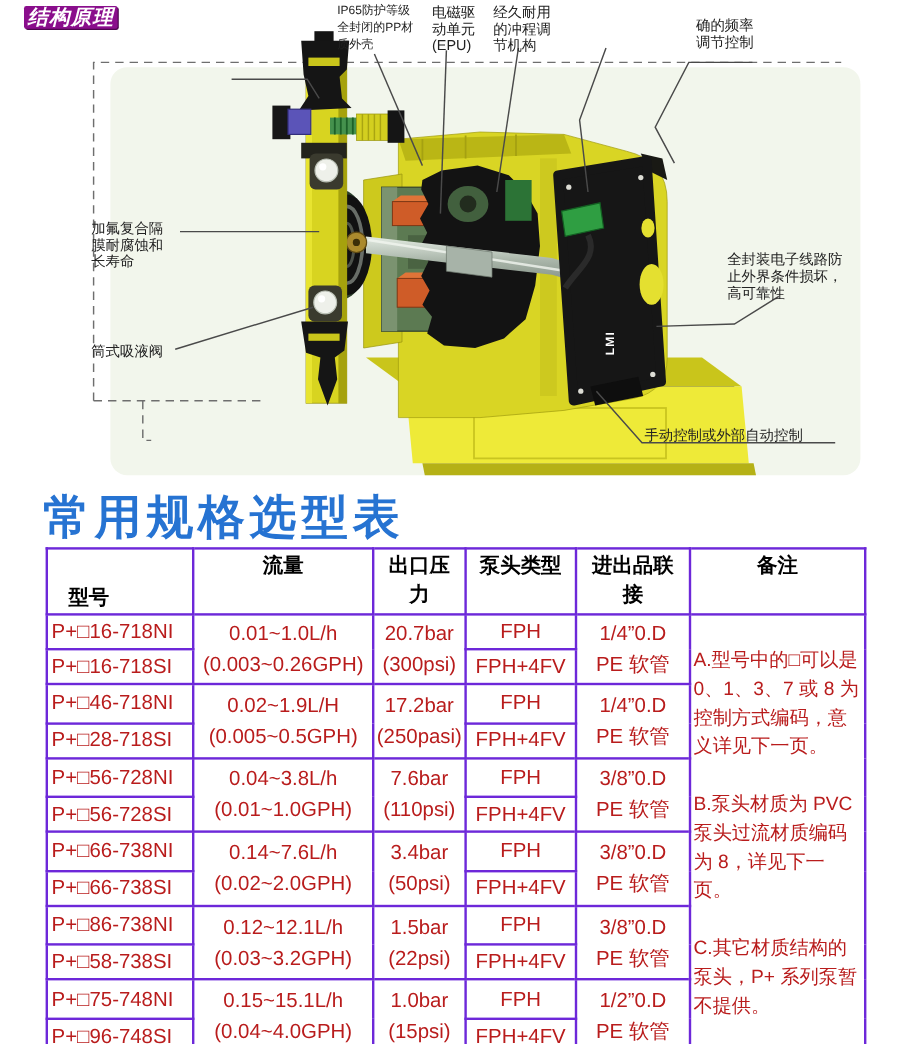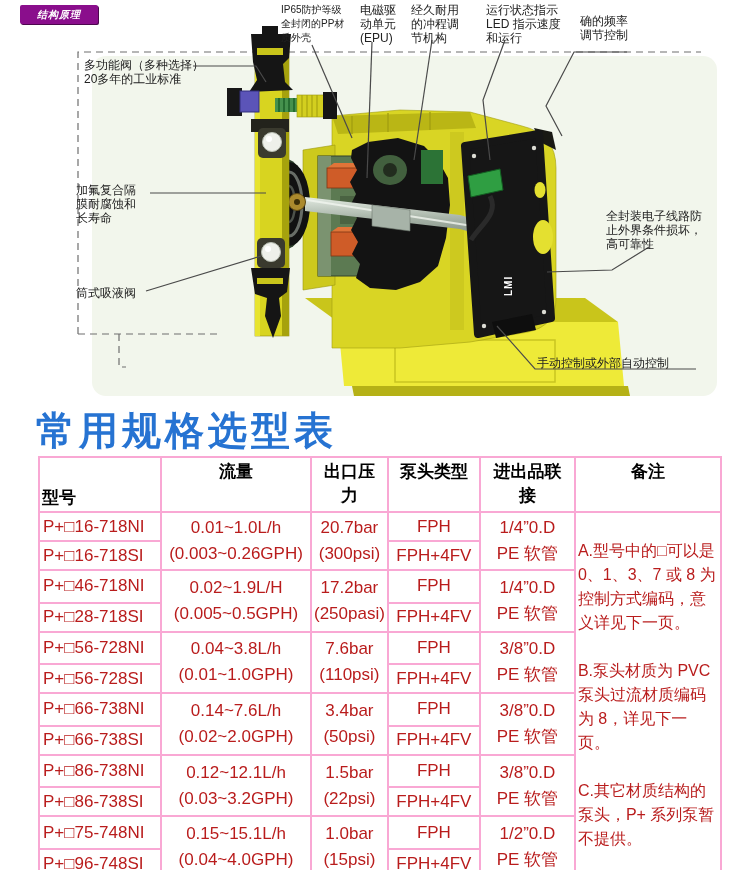--- a/index.html
+++ b/index.html
@@ -2,44 +2,44 @@
 <html><head>
 <meta charset="utf-8">
 <style>
   html,body{margin:0;padding:0;background:#fff;}
   #page{position:relative;width:750px;height:870px;background:#ffffff;overflow:hidden;
         font-family:"Liberation Sans",sans-serif;}
   
   #diagram{position:absolute;left:0;top:0;width:750px;height:430px;}
   #pump-svg{position:absolute;left:0;top:0;}
   .badge{position:absolute;left:20px;top:5px;width:78px;height:19px;background:#8a0e8c;
-         color:#fff;font-size:10px;font-weight:bold;font-style:italic;
+         color:#fff;font-size:17px;font-weight:bold;font-style:italic;
          display:flex;align-items:center;justify-content:center;letter-spacing:1px;
          border-radius:2px;box-shadow:1px 1px 0 #4d074e;}
   .lbl{position:absolute;font-size:12px;line-height:14px;color:#222;white-space:pre-line;z-index:3;}
   #lbl-mf{left:84px;top:58px;}
   #lbl-ip65{left:281px;top:3px;font-size:10px;}
   #lbl-epu{left:360px;top:3px;}
   #lbl-stroke{left:411px;top:3px;}
   #lbl-led{left:486px;top:3px;}
   #lbl-freq{left:580px;top:14px;}
   #lbl-diaph{left:76px;top:183px;}
   #lbl-suction{left:76px;top:286px;}
   #lbl-sealed{left:606px;top:209px;}
   #lbl-manual{left:537px;top:356px;}
   #lbl-options{left:126px;top:339px;}
   
   #table-title{position:absolute;left:36px;top:404px;font-family:"Liberation Serif",serif;
                font-size:39px;font-weight:bold;color:#2673d2;letter-spacing:4px;}
   #spec-table{position:absolute;left:38px;top:456px;border-collapse:collapse;table-layout:fixed;}
-  #spec-table th,#spec-table td{border:2px solid #f9a8d4;white-space:pre-line;
+  #spec-table th,#spec-table td{border:2px solid #6d28d9;white-space:pre-line;
                font-family:"Liberation Sans",sans-serif;overflow:hidden;padding:0 2px;}
   #spec-table th{font-size:17px;font-weight:bold;text-align:center;vertical-align:top;
                  height:50px;line-height:24px;padding-top:2px;color:#000;}
-  #spec-table th.model-h{text-align:left;vertical-align:bottom;padding-left:2px;padding-bottom:1px;}
+  #spec-table th.model-h{text-align:left;vertical-align:bottom;padding-left:17px;padding-bottom:1px;}
   #spec-table td{font-size:17px;color:#b91c1c;text-align:center;line-height:26px;}
   #spec-table td.model{text-align:left;padding-left:3px;height:27px;}
   #spec-table td.remarks{vertical-align:top;text-align:left;font-size:16px;line-height:24px;
                  padding:2px 2px;}
   #spec-table td.remarks p{margin:0;}
   tr.r{height:29px;}
 </style>
 </head>
 <body>
 
@@ -170,34 +170,29 @@
         <path d="M627,52 L574,52 L546,106 L562,136"></path>
         <path d="M150,193 L266,193"></path>
         <path d="M146,291 L261,256"></path>
         <path d="M649,247 L612,270 L547,272"></path>
         <path d="M497,326 L535,369 L696,369"></path>
       </g>
     </svg>
 
     <div class="badge">结构原理</div>
 
-    <div class="lbl" id="lbl-mf">多功能阀（多种选择）
-20多年的工业标准</div>
     <div class="lbl" id="lbl-ip65">IP65防护等级
 全封闭的PP材
 质外壳</div>
     <div class="lbl" id="lbl-epu">电磁驱
 动单元
 (EPU)</div>
     <div class="lbl" id="lbl-stroke">经久耐用
 的冲程调
 节机构</div>
-    <div class="lbl" id="lbl-led">运行状态指示
-LED 指示速度
-和运行</div>
     <div class="lbl" id="lbl-freq">确的频率
 调节控制</div>
     <div class="lbl" id="lbl-diaph">加氟复合隔
 膜耐腐蚀和
 长寿命</div>
     <div class="lbl" id="lbl-suction">筒式吸液阀</div>
     <div class="lbl" id="lbl-sealed">全封装电子线路防
 止外界条件损坏，
 高可靠性</div>
     <div class="lbl" id="lbl-manual">手动控制或外部自动控制</div>
@@ -295,21 +290,21 @@
       <td class="model">P+□86-738NI</td>
       <td rowspan="2">0.12~12.1L/h
 (0.03~3.2GPH)</td>
       <td rowspan="2">1.5bar
 (22psi)</td>
       <td>FPH</td>
       <td rowspan="2">3/8”0.D
 PE 软管</td>
     </tr>
     <tr class="r">
-      <td class="model">P+□86-738SI</td>
+      <td class="model">P+□58-738SI</td>
       <td>FPH+4FV</td>
     </tr>
 
     <tr class="r">
       <td class="model">P+□75-748NI</td>
       <td rowspan="2">0.15~15.1L/h
 (0.04~4.0GPH)</td>
       <td rowspan="2">1.0bar
 (15psi)</td>
       <td>FPH</td>

